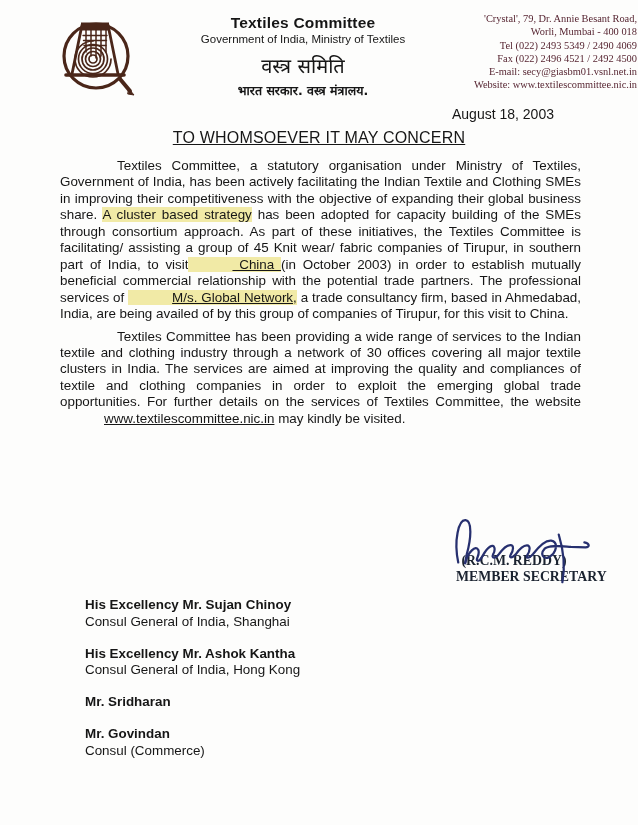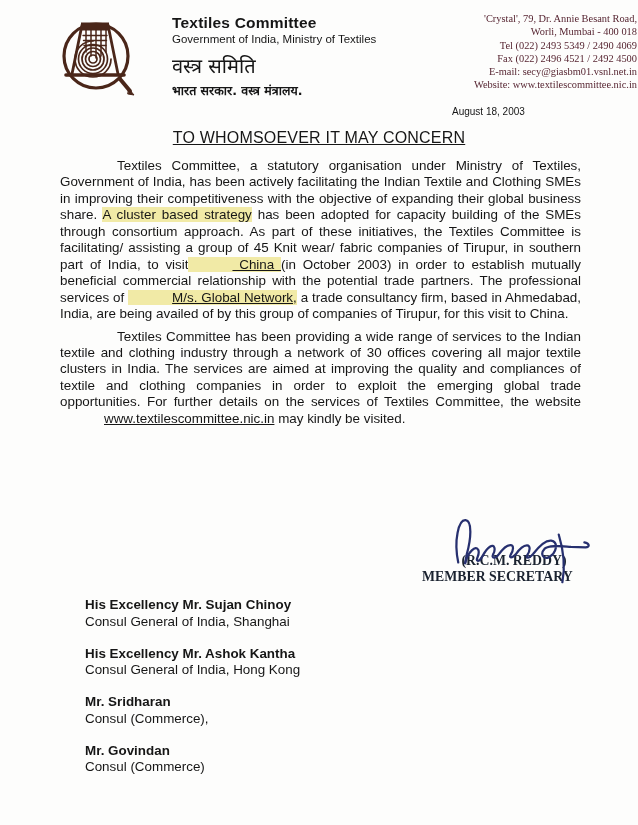--- a/index.html
+++ b/index.html
@@ -3,52 +3,52 @@
 <meta charset="utf-8">
 <style>
   html,body{margin:0;padding:0;background:#e8e8e8;}
   .page{
     position:relative;width:638px;height:825px;margin:0 auto;
     background:#fdfdfc;overflow:hidden;
     font-family:"Liberation Sans",sans-serif;color:#161616;
   }
   
   .logo{position:absolute;left:58px;top:12px;width:105px;height:95px;}
-  .header-center{position:absolute;left:172px;top:14px;width:310px;text-align:left;}
+  .header-center{position:absolute;left:148px;top:14px;width:310px;text-align:center;}
   .org-name{font-size:15.5px;font-weight:700;letter-spacing:.2px;}
   .org-sub{font-size:11.5px;margin-top:1px;}
   .org-hindi{font-size:20px;margin-top:7px;font-family:"DejaVu Sans",sans-serif;}
   .org-sub-hindi{font-size:12.5px;font-weight:700;margin-top:3px;font-family:"DejaVu Sans",sans-serif;}
   .header-right{
     position:absolute;right:1px;top:12px;width:232px;text-align:right;
     font-family:"Liberation Serif",serif;font-size:10.4px;line-height:13.3px;
     color:#521f2c;
   }
   
-  .date{position:absolute;left:452px;top:106px;font-size:10px;}
+  .date{position:absolute;left:452px;top:106px;font-size:14px;}
   .subject{
     position:absolute;left:0;top:129px;width:100%;text-align:center;
     font-weight:400;font-size:16px;text-decoration:underline;letter-spacing:.2px;
   }
   
   .letter-body{
     position:absolute;left:60px;top:158px;width:521px;
     font-size:13.4px;line-height:16.45px;text-align:justify;
   }
   .letter-body p{margin:0 0 6px;text-indent:57px;}
   .hl{background:#f1eaa6;}
   .ul{text-decoration:underline;padding-left:44px;}
   
   .sig-block{
     position:absolute;left:418px;top:504px;width:192px;height:85px;
     font-family:"Liberation Serif",serif;font-weight:700;color:#1b2330;
   }
   .sig-svg{position:absolute;left:28px;top:0;width:156px;height:84px;z-index:2;}
   .sig-name{position:absolute;top:49px;left:0;width:100%;text-align:center;font-size:13.8px;}
-  .sig-title{position:absolute;top:65px;left:4px;width:92%;text-align:left;font-size:13.8px;}
+  .sig-title{position:absolute;top:65px;left:12px;width:92%;text-align:right;font-size:13.8px;}
   
   .recipients{position:absolute;left:85px;top:597px;font-size:13.4px;line-height:16.5px;}
   .recipient{margin-bottom:15.5px;}
   .r-name{font-weight:700;}
 </style>
 </head>
 <body>
 
 <div class="page">
 
@@ -113,21 +113,20 @@
     <div class="recipient">
       <div class="r-name">His Excellency Mr. Sujan Chinoy</div>
       <div class="r-title">Consul General of India, Shanghai</div>
     </div>
     <div class="recipient">
       <div class="r-name">His Excellency Mr. Ashok Kantha</div>
       <div class="r-title">Consul General of India, Hong Kong</div>
     </div>
     <div class="recipient">
       <div class="r-name">Mr. Sridharan</div>
-      <div class="r-title">Consul (Commerce),</div>
     </div>
     <div class="recipient">
       <div class="r-name">Mr. Govindan</div>
       <div class="r-title">Consul (Commerce)</div>
     </div>
   </div>
 
 </div>
 
 </body></html>

